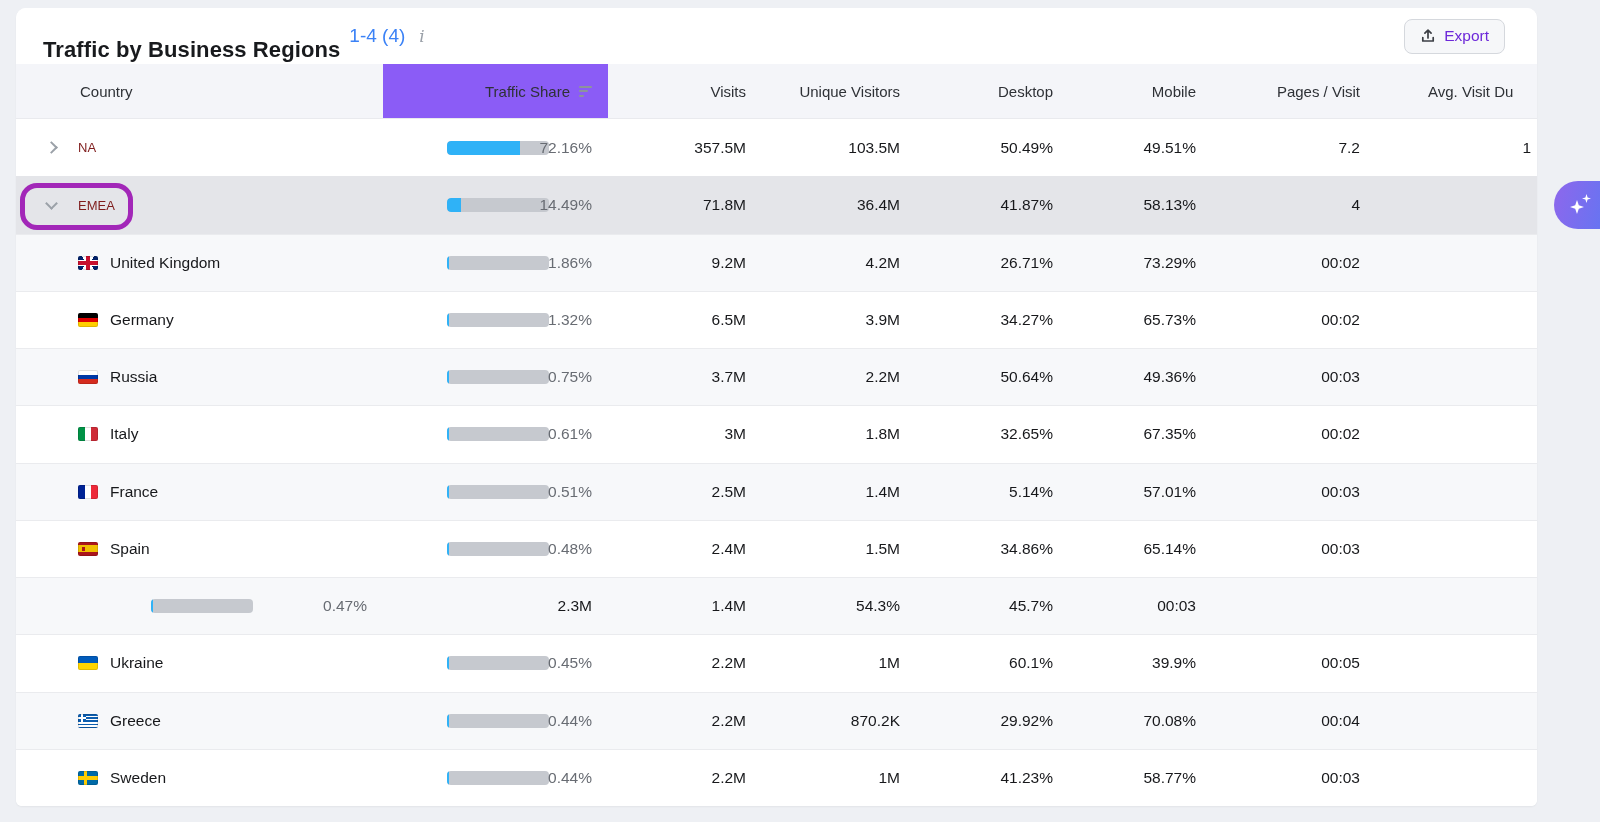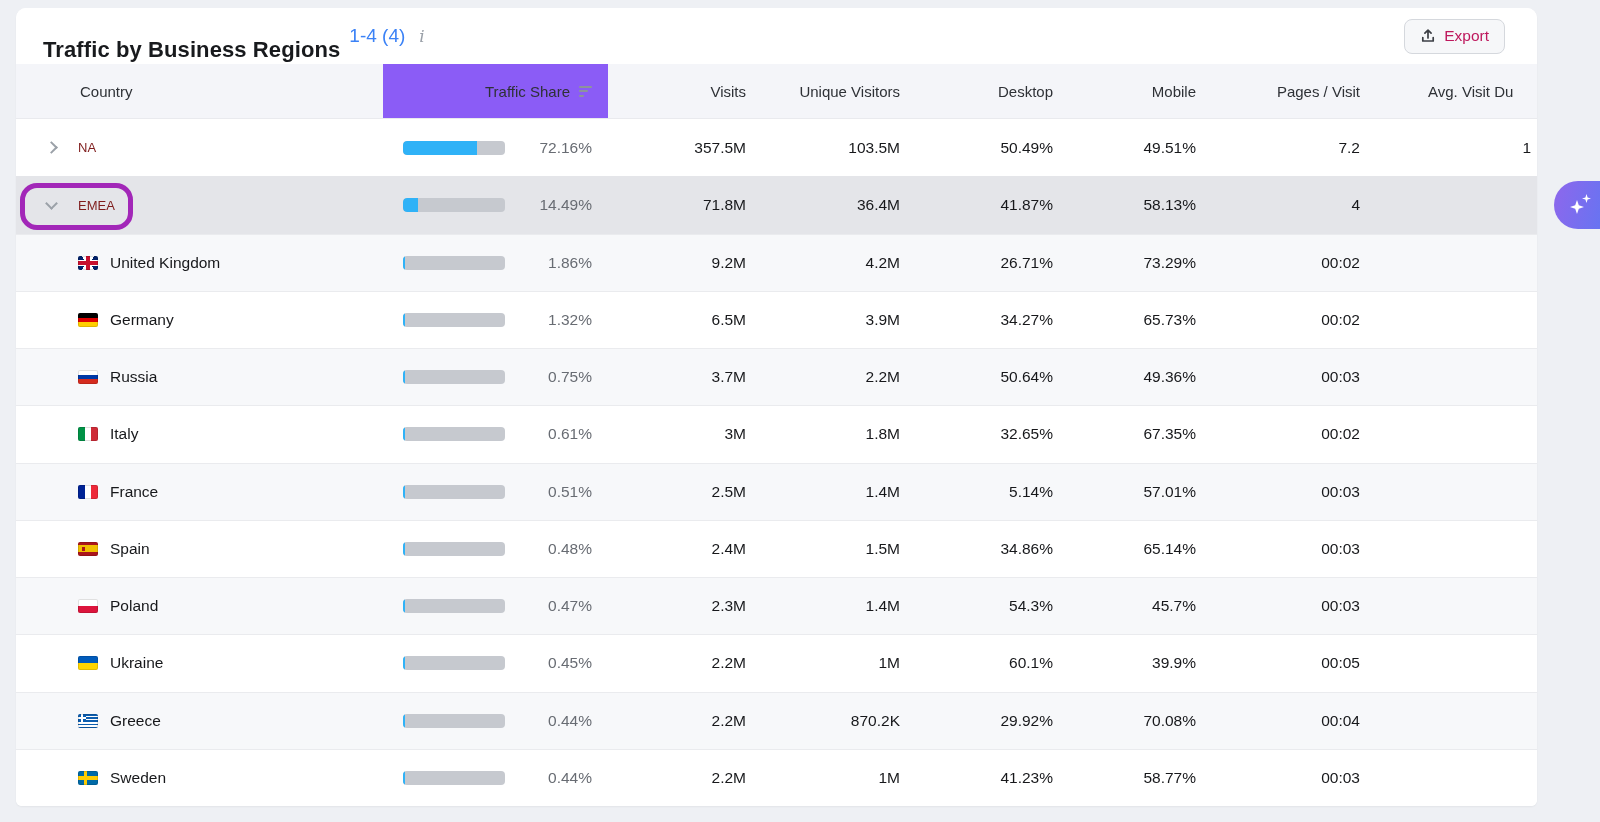--- a/index.html
+++ b/index.html
@@ -12,21 +12,21 @@
 
   
   .panel-head { height:56px; display:flex; align-items:center; padding:0 32px 0 27px; background:#fff; }
   .panel-title { font-size:22px; font-weight:bold; color:#181a1d; letter-spacing:.1px;margin-top:28px; }
   .range-label { font-size:19px; color:#3b82f6; margin-left:9px; }
   .info-icon { font-family:"DejaVu Serif", serif; font-style:italic; font-size:17px;
     color:#9aa0a8; margin-left:14px; cursor:pointer; }
   .spacer { flex:1; }
   .export-btn { display:flex; align-items:center; gap:8px; height:35px; padding:0 15px;
     background:#f6f7f9; border:1px solid #d5d8dd; border-radius:8px;
-    font-size:15.5px; color:#be185d; cursor:pointer; }
+    font-size:15.5px; color:#6d28d9; cursor:pointer; }
 
   
   .grid-row { display:grid; grid-template-columns:367px 225px 154px 154px 153px 143px 164px 161px; }
 
   .thead { height:55px; background:#f4f5f9; border-bottom:1px solid #e9eaee; }
   .th { display:flex; align-items:center; justify-content:flex-end; padding-right:16px;
     font-size:15px; color:#2e3136; cursor:pointer; white-space:nowrap; }
   .th.col-0 { justify-content:flex-start; padding-left:64px; }
   .th.col-1 { background:#8b5cf6; gap:9px; }
   .th.col-7 { justify-content:flex-start; padding-left:52px; overflow:hidden; }
@@ -70,21 +70,21 @@
       repeating-linear-gradient(to bottom,#0d5eaf 0 1.6px,#fff 1.6px 3.2px); }
   .flag-gb { background:
       linear-gradient(to right,transparent 42%,#c8102e 42% 58%,transparent 58%),
       linear-gradient(to bottom,transparent 36%,#c8102e 36% 64%,transparent 64%),
       linear-gradient(to right,transparent 34%,#fff 34% 66%,transparent 66%),
       linear-gradient(to bottom,transparent 26%,#fff 26% 74%,transparent 74%),
       linear-gradient(55deg,transparent 45%,#fff 45% 55%,transparent 55%),
       linear-gradient(-55deg,transparent 45%,#fff 45% 55%,transparent 55%),#012169; }
 
   
-  .td.col-1 { justify-content:flex-start; padding-left:20px; position:relative; }
+  .td.col-1 { justify-content:center; padding-left:20px; position:relative; }
   .bar-track { width:102px; height:14px; background:var(--bar-track); border-radius:4px;
     overflow:hidden; position:relative; flex:0 0 auto; }
   .bar-fill { position:absolute; left:0; top:0; bottom:0; background:var(--bar-fill);
     border-radius:4px 0 0 4px; min-width:2px; }
   .share-label { position:absolute; right:16px; color:#686c73; font-size:15.5px; }
 
   
   .annotation { position:absolute; left:20px; top:183px; width:113px; height:47px;
     border:5px solid var(--annotation); border-radius:17px; pointer-events:none; z-index:6; }
 
@@ -280,24 +280,20 @@
           <div class="share-label">0.48%</div>
         </div>
         <div class="td col-2">2.4M</div>
         <div class="td col-3">1.5M</div>
         <div class="td col-4">34.86%</div>
         <div class="td col-5">65.14%</div>
         <div class="td col-6">00:03</div>
         <div class="td col-7"></div>
       </div>
       <div class="row grid-row stripe">
-        <div class="td col-0">
-          <div class="flag flag-pl"></div>
-          <div class="country-name">Poland</div>
-        </div>
         <div class="td col-1">
           <div class="bar-track">
             <div class="bar-fill" style="width: 0.47%;"></div>
           </div>
           <div class="share-label">0.47%</div>
         </div>
         <div class="td col-2">2.3M</div>
         <div class="td col-3">1.4M</div>
         <div class="td col-4">54.3%</div>
         <div class="td col-5">45.7%</div>

